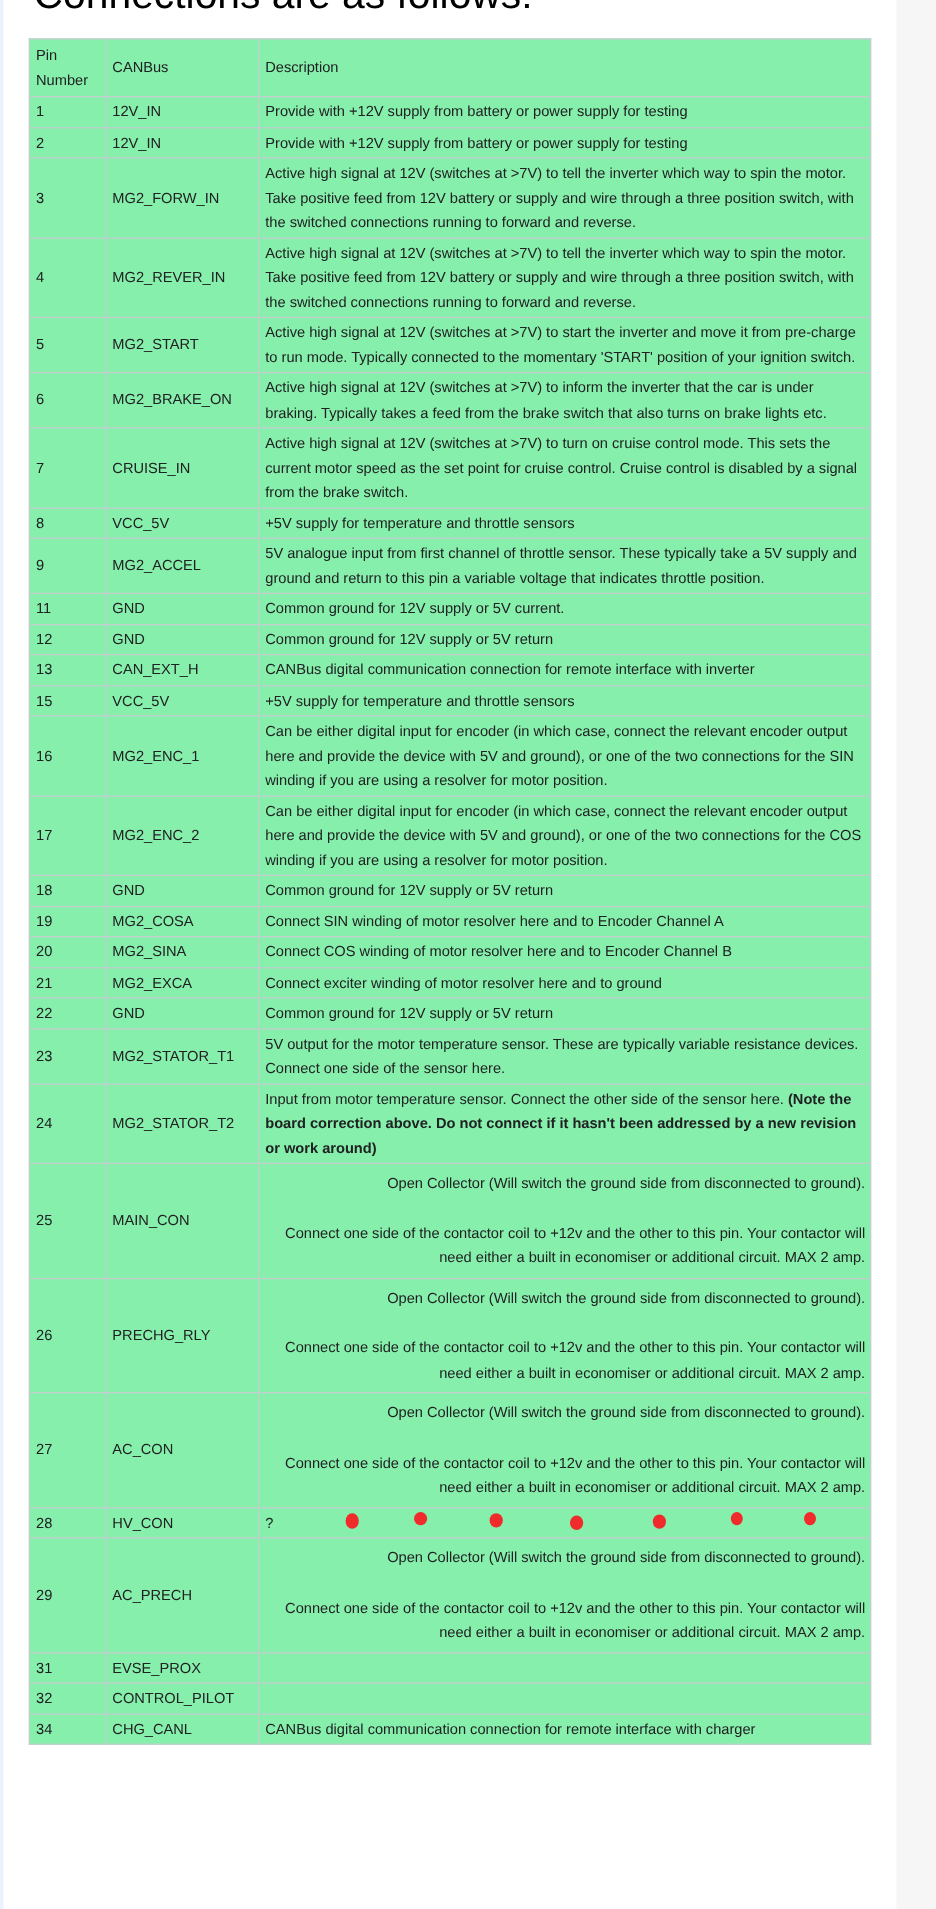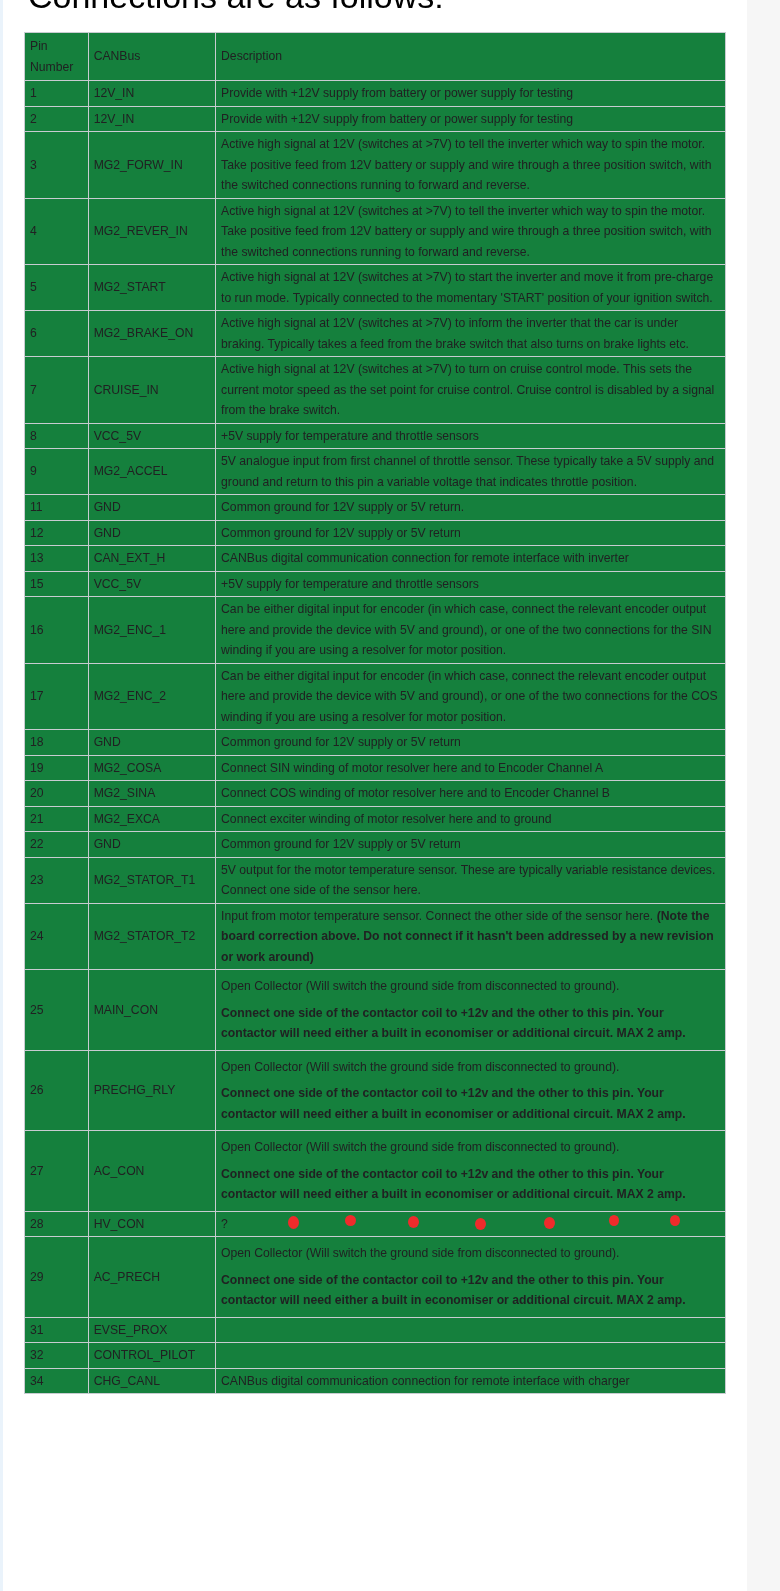--- a/index.html
+++ b/index.html
@@ -36,21 +36,21 @@
       color: #000000;
       font-family: "Liberation Sans", sans-serif;
       white-space: nowrap;
     }
     table.pinout {
       position: absolute;
       left: 24px;
       top: 32px;
       width: 702px;
       border-collapse: collapse;
-      background: #15803d;
+      background: #86efac;
       font-size: 12.2px;
       line-height: 20.5px;
       color: #202122;
     }
     table.pinout th, table.pinout td {
       border: 1px solid #c8ccd1;
       text-align: left;
       vertical-align: middle;
       padding: 2px 4px 2px 5px;
       font-weight: normal;
@@ -59,26 +59,26 @@
       padding-top: 3px;
       padding-bottom: 3px;
     }
     col.c1 { width: 63px; }
     col.c2 { width: 128px; }
     col.c3 { width: 511px; }
     td.desc p {
       margin: 0;
     }
     td.desc p + p {
-      margin-top: 6px;
-      font-weight: bold;
+      margin-top: 21px;
     }
     td.desc.multi {
       padding-top: 6px;
       padding-bottom: 6px;
+      text-align: right;
     }
     .bold { font-weight: bold; }
     .marks {
       position: relative;
       display: inline-block;
       width: 470px;
       height: 20px;
       vertical-align: middle;
     }
     .dot {
@@ -150,21 +150,21 @@
         <td class="desc"><span>+5V supply for temperature and throttle sensors</span></td>
       </tr>
       <tr>
         <td>9</td>
         <td>MG2_ACCEL</td>
         <td class="desc"><span>5V analogue input from first channel of throttle sensor. These typically take a 5V supply and ground and return to this pin a variable voltage that indicates throttle position.</span></td>
       </tr>
       <tr>
         <td>11</td>
         <td>GND</td>
-        <td class="desc"><span>Common ground for 12V supply or 5V return.</span></td>
+        <td class="desc"><span>Common ground for 12V supply or 5V current.</span></td>
       </tr>
       <tr>
         <td>12</td>
         <td>GND</td>
         <td class="desc"><span>Common ground for 12V supply or 5V return</span></td>
       </tr>
       <tr>
         <td>13</td>
         <td>CAN_EXT_H</td>
         <td class="desc"><span>CANBus digital communication connection for remote interface with inverter</span></td>

